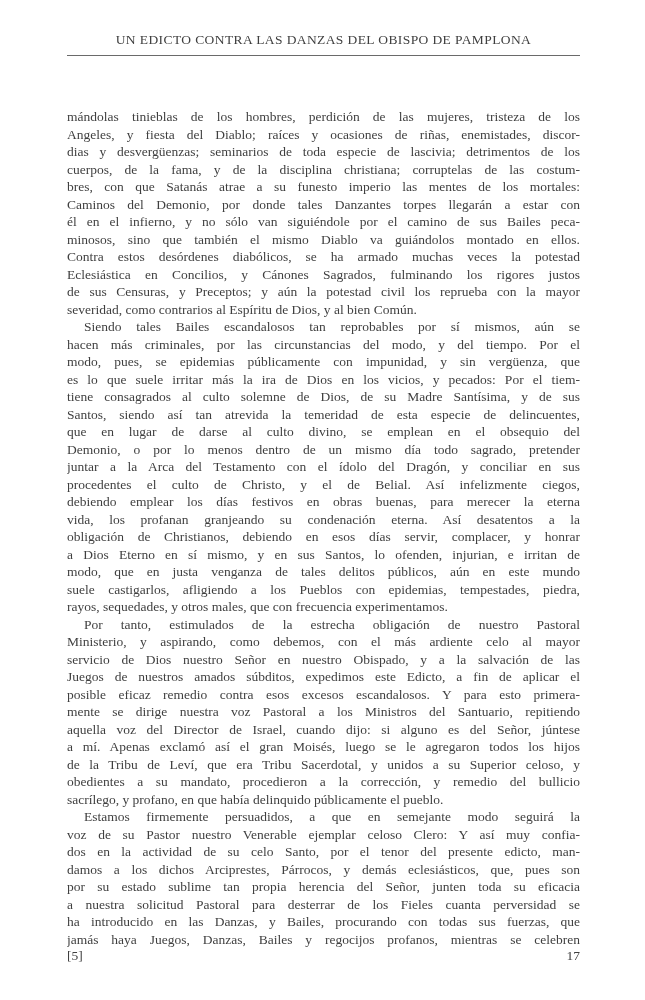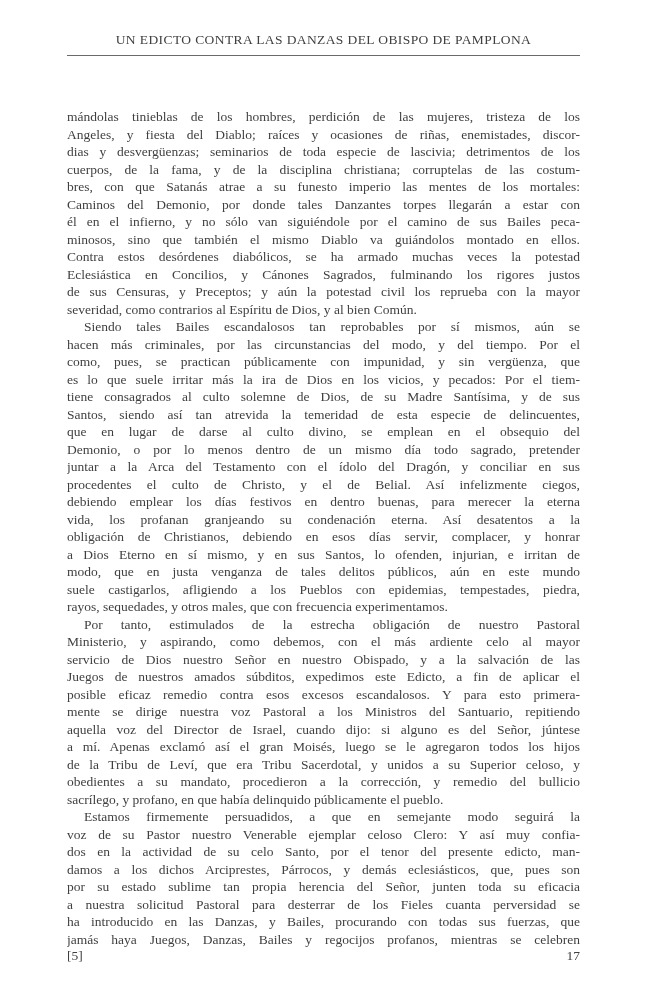--- a/index.html
+++ b/index.html
@@ -60,29 +60,29 @@
       <div class="line">bres, con que Satanás atrae a su funesto imperio las mentes de los mortales:</div>
       <div class="line">Caminos del Demonio, por donde tales Danzantes torpes llegarán a estar con</div>
       <div class="line">él en el infierno, y no sólo van siguiéndole por el camino de sus Bailes peca-</div>
       <div class="line">minosos, sino que también el mismo Diablo va guiándolos montado en ellos.</div>
       <div class="line">Contra estos desórdenes diabólicos, se ha armado muchas veces la potestad</div>
       <div class="line">Eclesiástica en Concilios, y Cánones Sagrados, fulminando los rigores justos</div>
       <div class="line">de sus Censuras, y Preceptos; y aún la potestad civil los reprueba con la mayor</div>
       <div class="line no-just">severidad, como contrarios al Espíritu de Dios, y al bien Común.</div>
       <div class="line indent">Siendo tales Bailes escandalosos tan reprobables por sí mismos, aún se</div>
       <div class="line">hacen más criminales, por las circunstancias del modo, y del tiempo. Por el</div>
-      <div class="line">como, pues, se practican públicamente con impunidad, y sin vergüenza, que</div>
+      <div class="line">modo, pues, se epidemias públicamente con impunidad, y sin vergüenza, que</div>
       <div class="line">es lo que suele irritar más la ira de Dios en los vicios, y pecados: Por el tiem-</div>
       <div class="line">tiene consagrados al culto solemne de Dios, de su Madre Santísima, y de sus</div>
       <div class="line">Santos, siendo así tan atrevida la temeridad de esta especie de delincuentes,</div>
       <div class="line">que en lugar de darse al culto divino, se emplean en el obsequio del</div>
       <div class="line">Demonio, o por lo menos dentro de un mismo día todo sagrado, pretender</div>
       <div class="line">juntar a la Arca del Testamento con el ídolo del Dragón, y conciliar en sus</div>
       <div class="line">procedentes el culto de Christo, y el de Belial. Así infelizmente ciegos,</div>
-      <div class="line">debiendo emplear los días festivos en dentro buenas, para merecer la eterna</div>
+      <div class="line">debiendo emplear los días festivos en obras buenas, para merecer la eterna</div>
       <div class="line">vida, los profanan granjeando su condenación eterna. Así desatentos a la</div>
       <div class="line">obligación de Christianos, debiendo en esos días servir, complacer, y honrar</div>
       <div class="line">a Dios Eterno en sí mismo, y en sus Santos, lo ofenden, injurian, e irritan de</div>
       <div class="line">modo, que en justa venganza de tales delitos públicos, aún en este mundo</div>
       <div class="line">suele castigarlos, afligiendo a los Pueblos con epidemias, tempestades, piedra,</div>
       <div class="line no-just">rayos, sequedades, y otros males, que con frecuencia experimentamos.</div>
       <div class="line indent">Por tanto, estimulados de la estrecha obligación de nuestro Pastoral</div>
       <div class="line">Ministerio, y aspirando, como debemos, con el más ardiente celo al mayor</div>
       <div class="line">servicio de Dios nuestro Señor en nuestro Obispado, y a la salvación de las</div>
       <div class="line">Juegos de nuestros amados súbditos, expedimos este Edicto, a fin de aplicar el</div>

